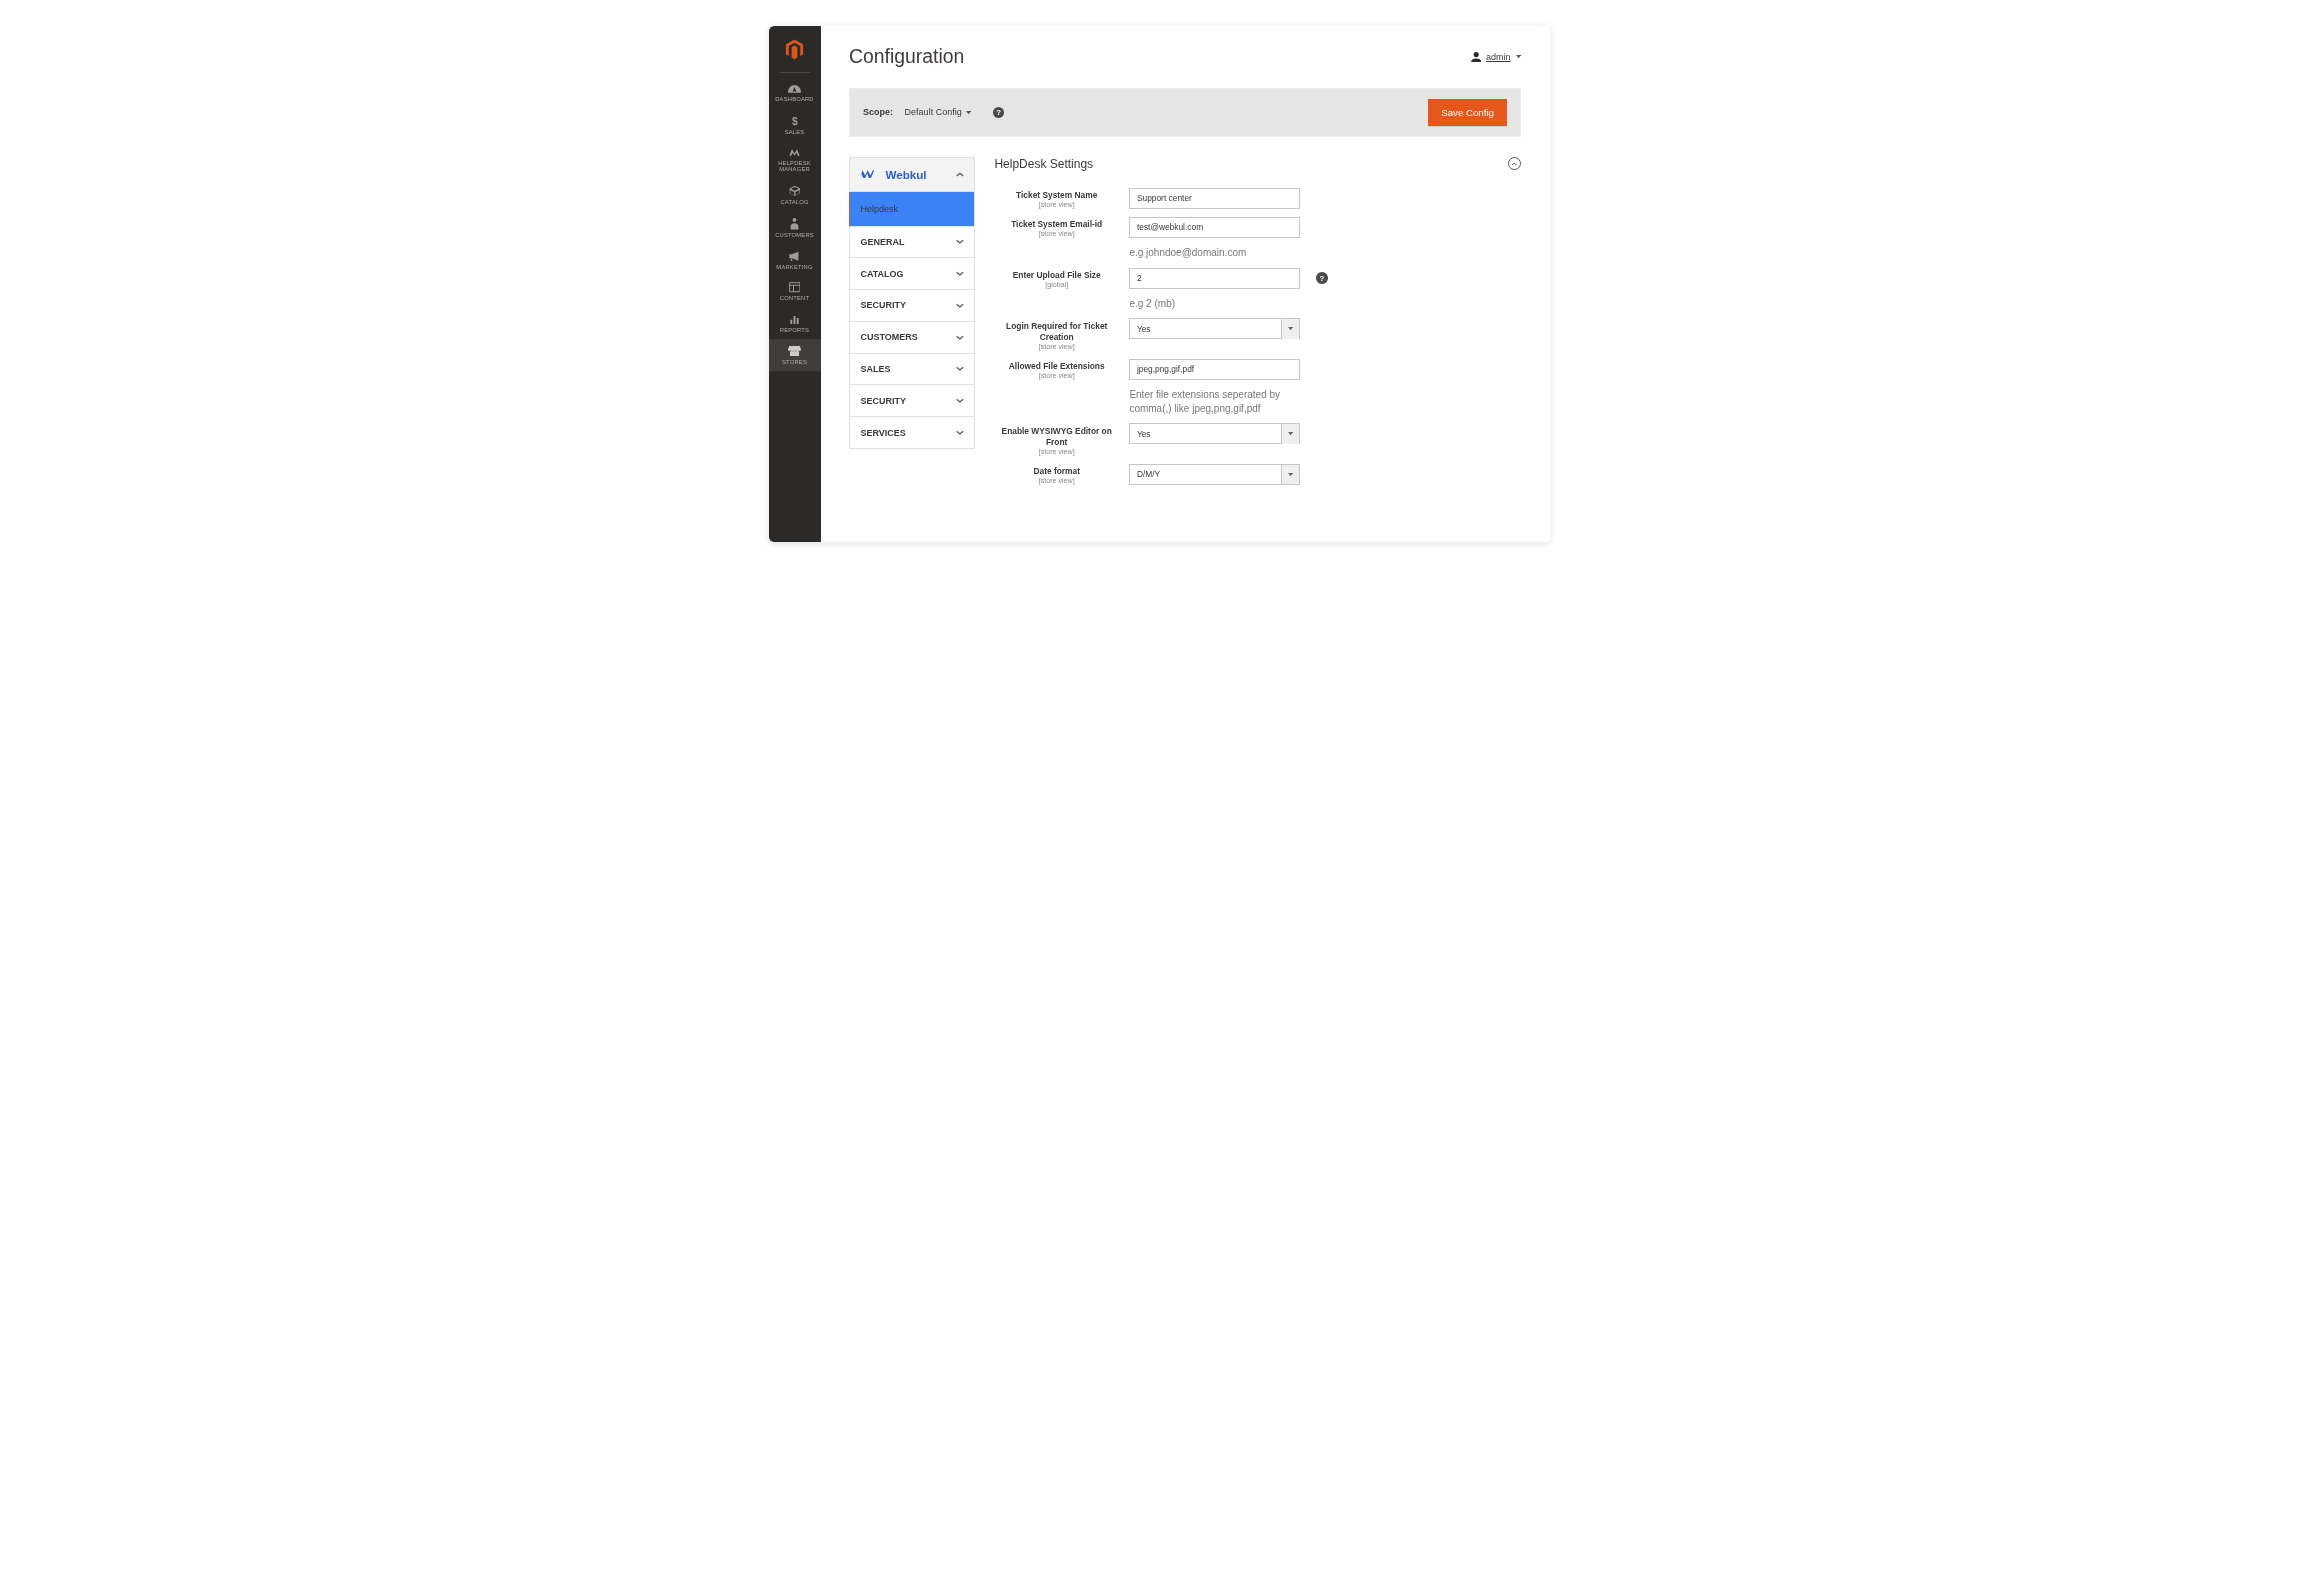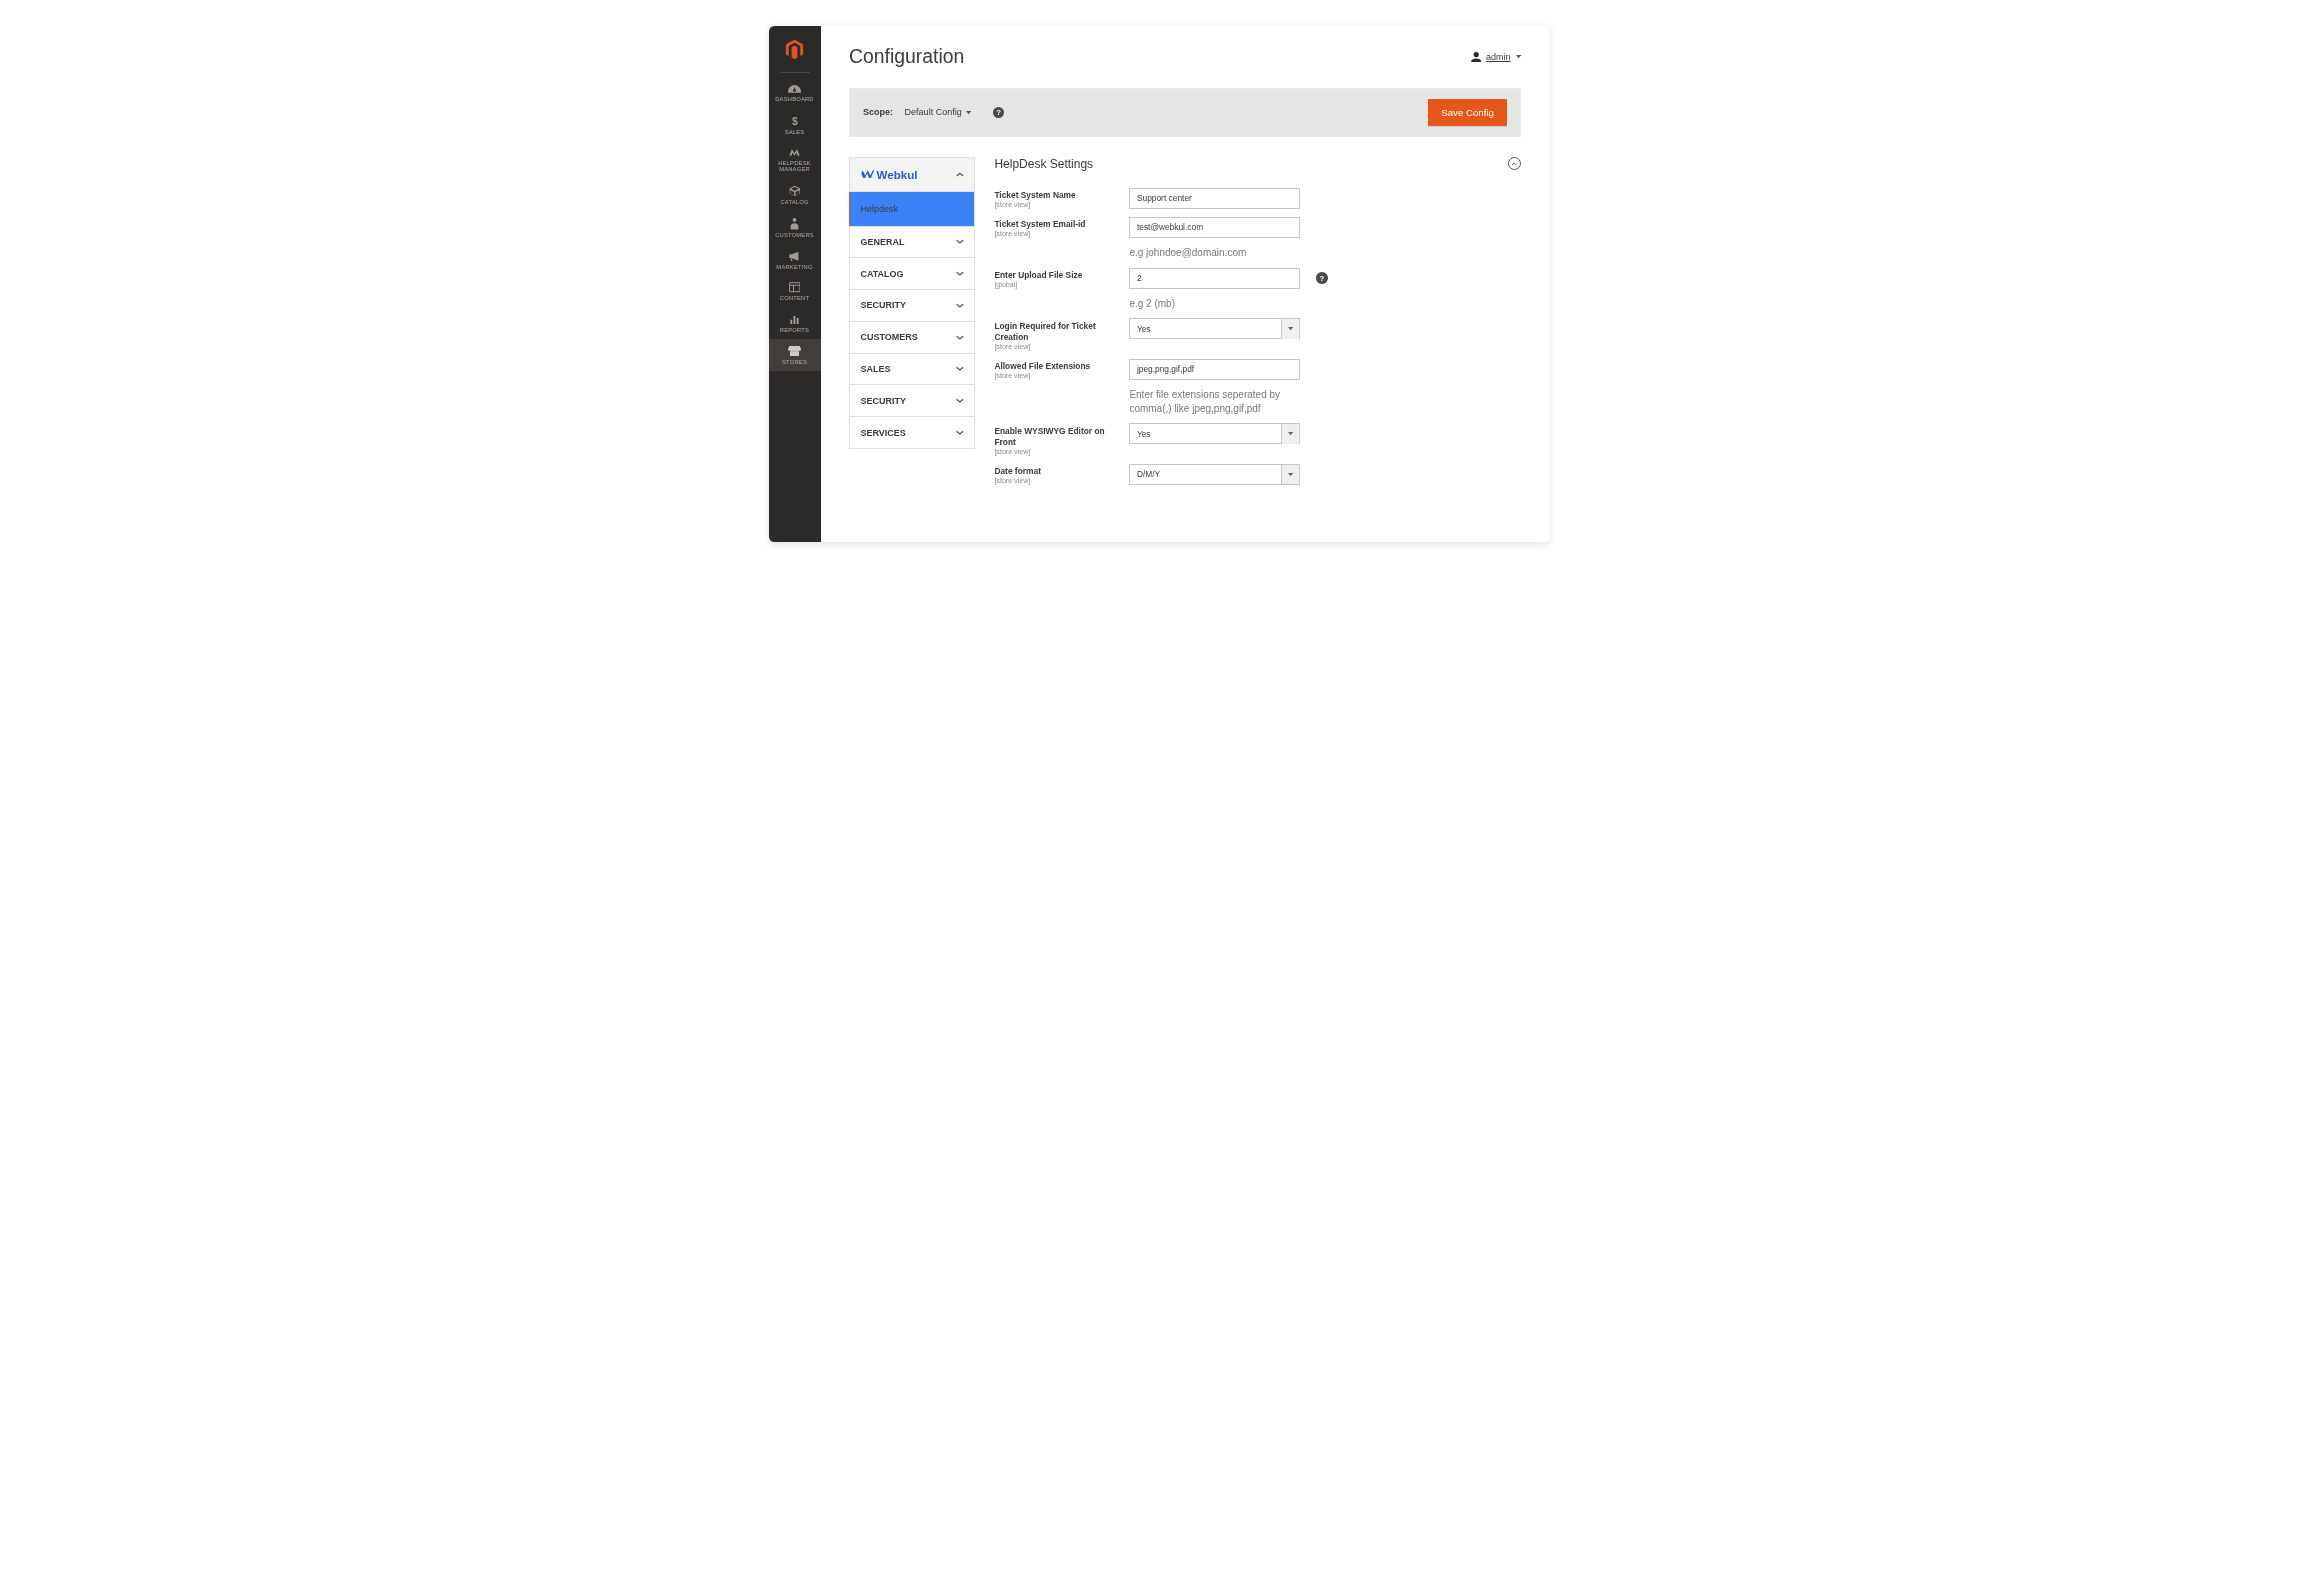--- a/index.html
+++ b/index.html
@@ -20,28 +20,28 @@
 .user { display: flex; align-items: center; gap: 5.2px; color: #3a3a3a; font-size: 9px; cursor: pointer; text-decoration: underline; }
 .scope-bar { background: #e5e5e5; border: 0.6px solid #eceae8; padding: 10.4px 13px; display: flex; align-items: center; justify-content: space-between; margin-bottom: 19.4px; }
 .scope-left { display: flex; align-items: center; gap: 11.6px; }
 .scope-label { font-weight: 600; font-size: 9px; color: #3a3a3a; }
 .scope-select { font-size: 9px; color: #3a3a3a; display: flex; align-items: center; gap: 3.9px; cursor: pointer; }
 .help-circle { width: 11.6px; height: 11.6px; border-radius: 50%; background: #4a4a4a; color: #fff; font-size: 7.8px; font-weight: 700; display: inline-flex; align-items: center; justify-content: center; cursor: pointer; margin-left: 10.4px; }
 .save-btn { background: #e5571b; color: #fff; border: none; padding: 7.8px 13px; font-size: 9.7px; font-weight: 500; cursor: pointer; box-shadow: 0 0.6px 0 rgba(0,0,0,0.15); }
 .content { display: flex; gap: 19.4px; }
 .tabs-col { width: 126px; flex-shrink: 0; }
 .tab-header { background: #f3f3f3; border: 0.6px solid #e1e1e1; padding: 10.4px 10.4px; display: flex; align-items: center; justify-content: space-between; cursor: pointer; }
-.webkul-brand { display: flex; align-items: center; gap: 2px; color: #2b5dcb; font-weight: 700; font-size: 11.6px; }
+.webkul-brand { display: flex; align-items: center; gap: 11px; color: #2b5dcb; font-weight: 700; font-size: 11.6px; }
 .tab-sub { background: #3b82f6; border-left: 1.9px solid #e5571b; border-right: 0.6px solid #e1e1e1; border-bottom: 0.6px solid #e1e1e1; padding: 11.6px 10.4px; font-size: 9px; color: #3a3a3a; cursor: pointer; }
 .tab { background: #fff; border: 0.6px solid #e1e1e1; border-top: none; padding: 10.4px; display: flex; align-items: center; justify-content: space-between; font-size: 9px; font-weight: 600; color: #3a3a3a; cursor: pointer; }
 .form-col { flex: 1; }
 .section-title { font-size: 12px; color: #3a3a3a; margin-bottom: 17px; display: flex; align-items: center; justify-content: space-between; }
 .collapse-btn { width: 13px; height: 13px; border: 1px solid #555; border-radius: 50%; display: inline-flex; align-items: center; justify-content: center; cursor: pointer; }
 .field { display: flex; align-items: flex-start; margin-bottom: 7.8px; }
-.field-label { width: 135px; text-align: left; padding-right: 10.4px; padding-top: 2.6px; }
+.field-label { width: 135px; text-align: center; padding-right: 10.4px; padding-top: 2.6px; }
 .field-label .lbl { font-size: 8.4px; color: #3a3a3a; font-weight: 600; display: block; line-height: 1.3; }
 .field-label .scope { font-size: 7.1px; color: #888; display: block; }
 .field-input { flex: 1; max-width: 171px; }
 .field-input input, .field-input .select { width: 100%; height: 21px; border: 0.6px solid #c6c6c6; padding: 0 6.5px; font-size: 8.4px; color: #3a3a3a; background: #fff; }
 .field-input .select { display: flex; align-items: center; justify-content: space-between; cursor: pointer; padding: 0; }
 .select-text { padding: 0 6.5px; }
 .select-arrow { width: 18px; height: 19.4px; background: #efefef; border-left: 0.6px solid #c6c6c6; display: flex; align-items: center; justify-content: center; }
 .hint { font-size: 10px; color: #777; margin-top: 8px; line-height: 1.4; }
 .field-extra { margin-left: 5.2px; padding-top: 3.9px; }
 .chev { display: inline-block; }

